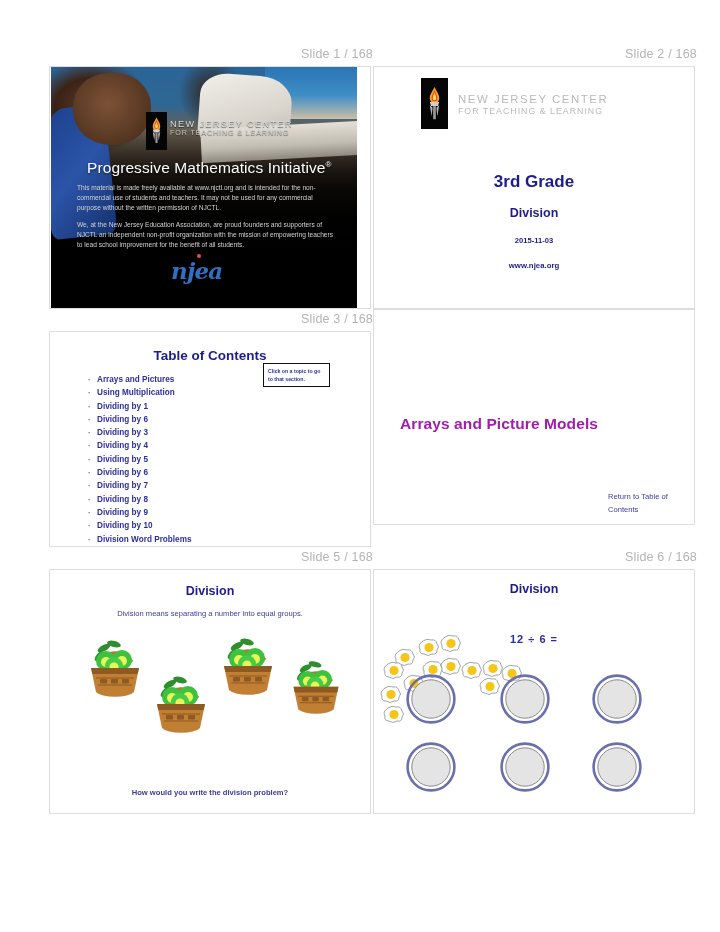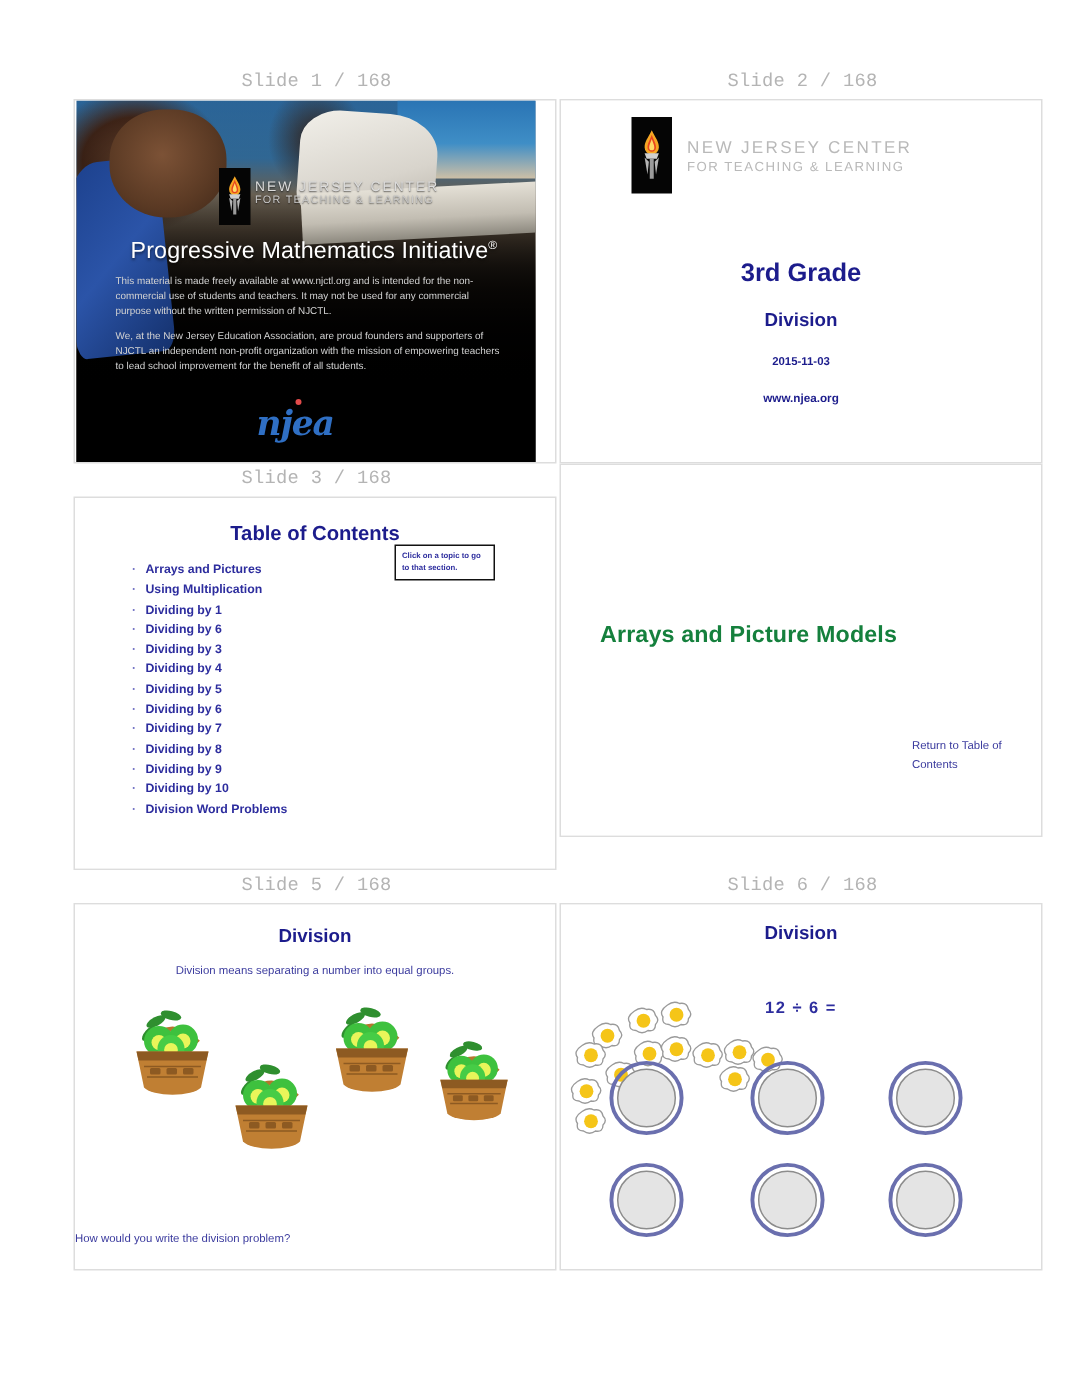--- a/index.html
+++ b/index.html
@@ -16,39 +16,39 @@
     overflow: hidden;
   }
   .grid {
     position: absolute;
     left: 49px; top: 44px;
     width: 648px;
   }
   .row { display: flex; width: 648px; }
   .cell { width: 324px; }
   .slide-label {
-    text-align: center;
+    text-align: right;
     font-size: 12.5px;
     color: #b4b4b4;
-    font-family: Liberation Mono, monospace;
+    font-family: Liberation Sans, sans-serif;
     letter-spacing: 0.2px;
     padding: 3px 0 4px 0;
     height: 22px;
     line-height: 15px;
   }
   .slide-frame {
     position: relative;
     width: 322px;
     height: 243px;
     border: 1px solid #dddddd;
     background: #ffffff;
     overflow: hidden;
   }
   .slide-frame.r1 { height: 243px; }
-  .slide-frame.r2 { height: 249px; }
+  .slide-frame.r2 { height: 216px; }
   .slide-frame.r3 { height: 245px; }
 
   
   .cover {
     position: absolute; inset: 0;
     width: 306px; height: 241px;
     left: 1px; top: 0px;
     background:
       linear-gradient(180deg, rgba(0,0,0,0.10) 0%, rgba(0,0,0,0.25) 26%, rgba(0,0,0,0.72) 46%, rgba(0,0,0,0.93) 62%, #000 78%, #000 100%),
       radial-gradient(ellipse 60px 48px at 40px 40px, #6f4a33 0%, #46281a 60%, rgba(70,40,26,0) 100%),
@@ -108,21 +108,20 @@
     position: absolute; left: 26px; top: 116px; width: 256px;
     color: #d2d2d2; font-size: 6.6px; line-height: 1.52;
   }
   .cover .legal .p2 { margin-top: 7px; }
   .cover .njea {
     position: absolute; left: 120px; top: 190px;
     color: #2f6fc4; font-size: 23px; font-weight: bold;
     font-style: italic; font-family: "DejaVu Serif", serif;
     letter-spacing: -0.8px;
     text-shadow: 0 1px 1px rgba(0,0,0,0.4);
-    margin-top: 12px;
   }
   .cover .njea .dot {
     position: absolute; left: 26px; top: -3px;
     width: 4px; height: 4px; border-radius: 50%; background: #e24b4b;
   }
 
   
   .s2 { position: absolute; inset: 0; background: #fff; }
   .s2 .logo-badge { left: 47px; top: 11px; width: 27px; height: 51px; }
   .s2 .brand { position: absolute; left: 84px; top: 26px; line-height: 1.14; }
@@ -165,21 +164,21 @@
     border: 1px solid #111;
     font-size: 5.2px; font-weight: bold; color: #2d2d9e;
     line-height: 1.55;
     background: #fff;
   }
 
   
   .s4 { position: absolute; inset: 0; background: #fff; }
   .s4 .section-title {
     position: absolute; left: 26px; top: 105px;
-    font-size: 15.5px; font-weight: bold; color: #15803d;
+    font-size: 15.5px; font-weight: bold; color: #a21caf;
     letter-spacing: 0.1px;
   }
   .s4 .return-link {
     position: absolute; left: 234px; top: 180px;
     font-size: 7.6px; color: #3b3b9e; line-height: 1.72;
     cursor: pointer;
   }
 
   
   .s5 { position: absolute; inset: 0; background: #fff; }
@@ -189,22 +188,22 @@
   }
   .s5 .lead {
     position: absolute; left: 0; right: 0; top: 39px; text-align: center;
     font-size: 7.6px; color: #3b3b9e;
   }
   .s5 .q1 {
     position: absolute; left: 0; right: 0; top: 176px; text-align: center;
     font-size: 7.6px; color: #3b3b9e; line-height: 1.55;
   }
   .s5 .q2 {
-    position: absolute; left: 0; right: 0; top: 218px; 
-    font-size: 7.6px; color: #3b3b9e;
+    position: absolute; left: 0; right: 0; top: 218px; text-align: center;
+    font-size: 7.6px; color: #3b3b9e; font-weight: bold;
   }
   .basket { position: absolute; }
 
   
   .s6 { position: absolute; inset: 0; background: #fff; }
   .s6 .title {
     position: absolute; left: 0; right: 0; top: 12px; text-align: center;
     font-size: 12.5px; font-weight: bold; color: #1c1c8c;
   }
   .s6 .lead {

